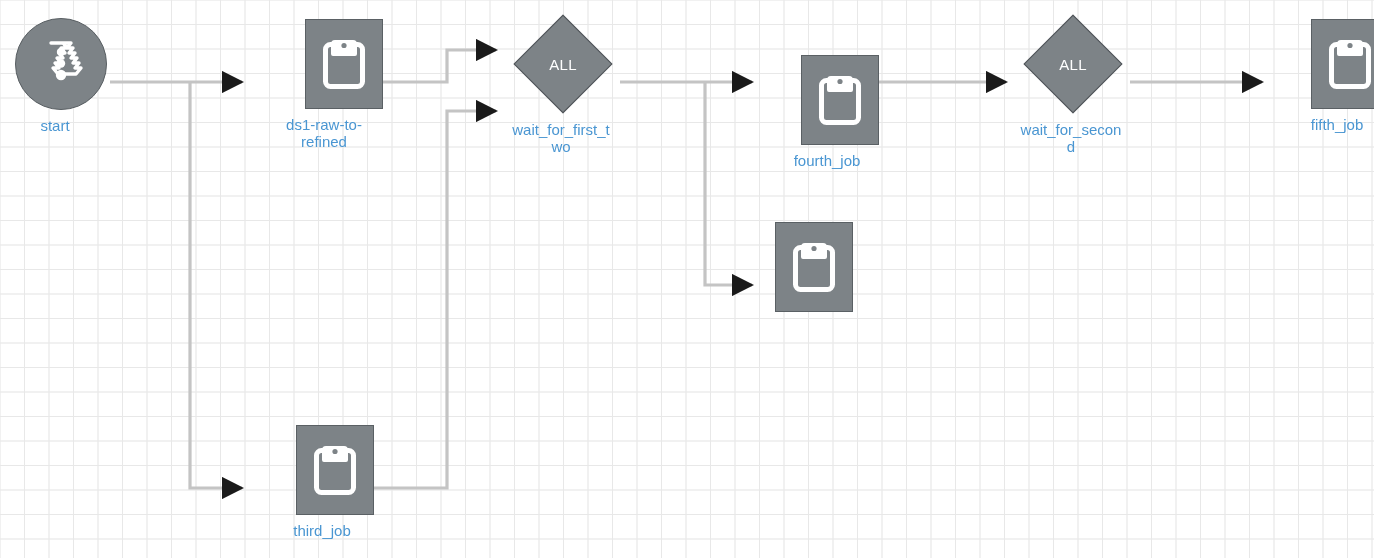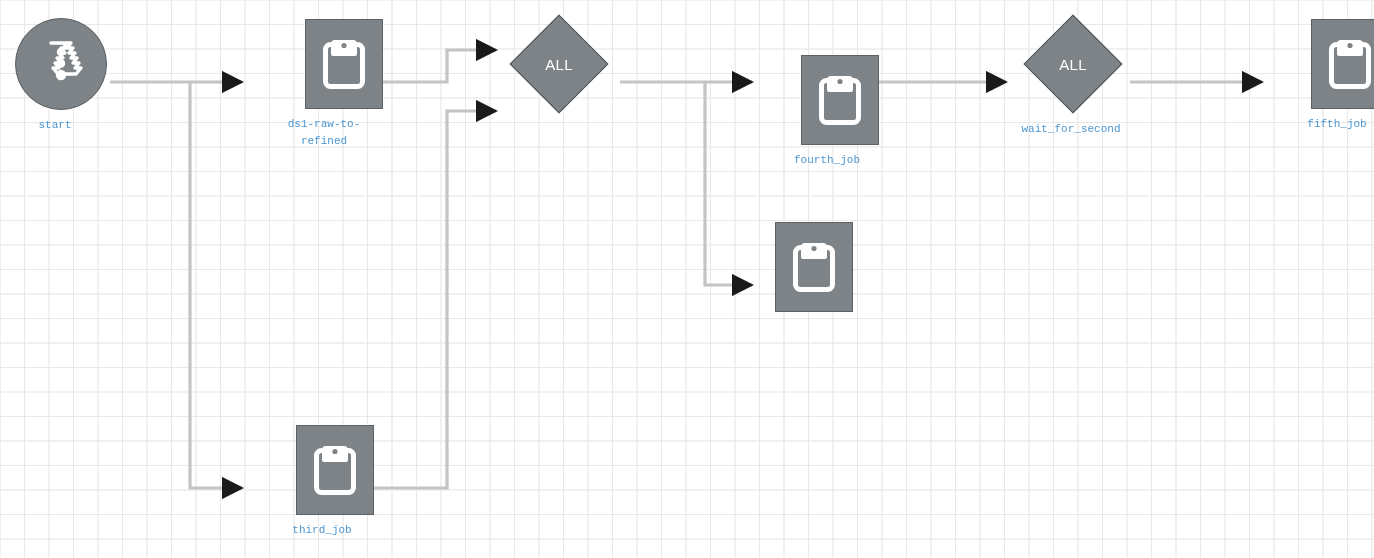--- a/index.html
+++ b/index.html
@@ -89,24 +89,24 @@
     position: relative;
     z-index: 2;
     color: #ffffff;
     font-size: 15px;
     font-family: "Liberation Sans", sans-serif;
     letter-spacing: 0.3px;
   }
   .node-label {
     margin-top: 7px;
     color: #4a96d2;
-    font-size: 11px;
+    font-size: 15px;
     line-height: 17px;
     text-align: center;
-    font-family: Liberation Mono, monospace;
+    font-family: Liberation Sans, sans-serif;
     width: 104px;
     word-wrap: break-word;
     overflow-wrap: break-word;
     white-space: pre-wrap;
   }
   .label-wide { width: 118px; }
   .icon-svg { display: block; }
 </style>
 </head>
 <body>
@@ -170,20 +170,21 @@
     <div class="node-label label-wide">ds1-raw-to-refined</div>
   </div>
 
   <div class="node" style="left:509px; top:14px;">
     <div class="node-shape-wrap">
       <div class="node-diamond">
         <div class="dia-bg"></div>
         <span class="dia-text">ALL</span>
       </div>
     </div>
+    <div class="node-label">wait_for_first_two</div>
   </div>
 
   <div class="node" style="left:775px; top:19px;margin-top:36px;">
     <div class="node-shape-wrap">
       <div class="node-square">
         <svg class="icon-svg" width="46" height="54" viewBox="0 0 46 54">
           <rect x="4.5" y="7.5" width="37" height="42" rx="5" ry="5" fill="none" stroke="#ffffff" stroke-width="5"></rect>
           <path d="M14 5 h18 a2 2 0 0 1 2 2 v10 h-22 v-10 a2 2 0 0 1 2 -2 z" fill="#ffffff" stroke="#ffffff" stroke-width="4" stroke-linejoin="round"></path>
           <circle cx="23" cy="8.5" r="2.6" fill="#7d8387"></circle>
         </svg>

